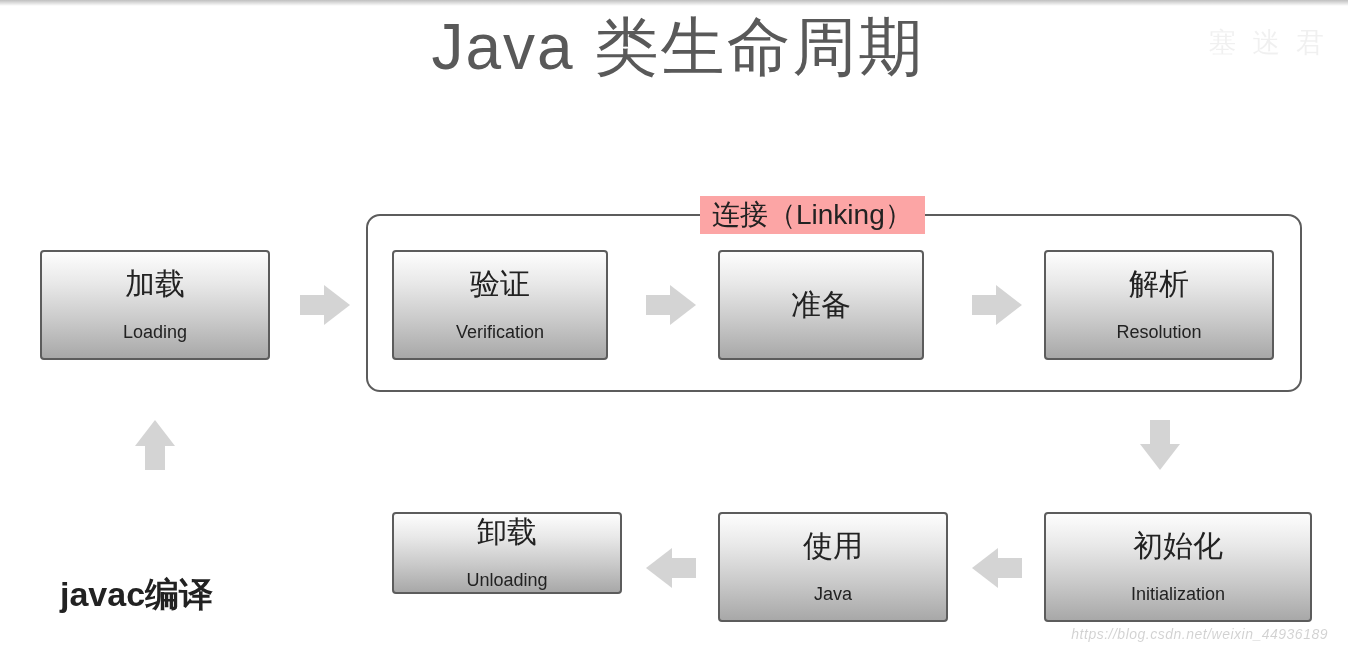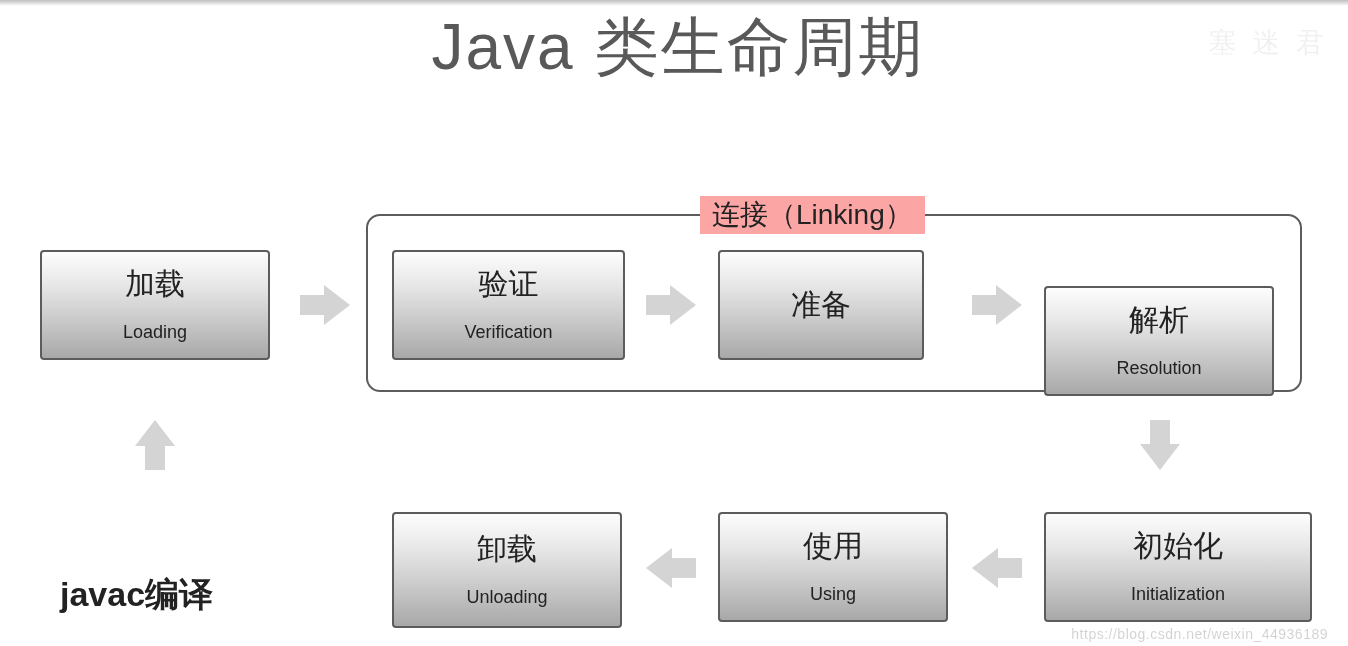--- a/index.html
+++ b/index.html
@@ -141,20 +141,21 @@
     color: #222;
     margin-top: 32px;
   }
   .watermark {
     position: absolute;
     right: 20px;
     bottom: 4px;
     font-size: 14px;
     color: rgba(0,0,0,0.18);
     letter-spacing: 0.5px;
+    font-style: italic;
   }
   .wm-top {
     position: absolute;
     right: 20px;
     top: 24px;
     font-size: 28px;
     color: rgba(0,0,0,0.06);
     letter-spacing: 4px;
   }
   .top-shadow {
@@ -172,45 +173,45 @@
 <div class="wm-top">塞 迷 君</div>
 
 <div class="linking-group" style="left:366px; top:214px; width:936px; height:178px;"></div>
 <div class="linking-label" style="left:700px; top:196px;">连接（Linking）</div>
 
 <div class="box" style="left:40px; top:250px; width:230px; height:110px;">
   <div class="cn">加载</div>
   <div class="en">Loading</div>
 </div>
 
-<div class="box" style="left:392px; top:250px; width:233px; height:110px;">
+<div class="box" style="left:392px; top:250px; width:216px; height:110px;">
   <div class="cn">验证</div>
   <div class="en">Verification</div>
 </div>
 
 <div class="box" style="left:718px; top:250px; width:206px; height:110px;">
   <div class="cn">准备</div>
 </div>
 
-<div class="box" style="left:1044px; top:250px; width:230px; height:110px;margin-top:36px;">
+<div class="box" style="left:1044px; top:250px; width:230px; height:110px;">
   <div class="cn">解析</div>
   <div class="en">Resolution</div>
 </div>
 
 <div class="box" style="left:1044px; top:512px; width:268px; height:110px;">
   <div class="cn">初始化</div>
   <div class="en">Initialization</div>
 </div>
 
 <div class="box" style="left:718px; top:512px; width:230px; height:110px;">
   <div class="cn">使用</div>
-  <div class="en">Using</div>
-</div>
-
-<div class="box" style="left:392px; top:512px; width:230px; height:116px;">
+  <div class="en">Java</div>
+</div>
+
+<div class="box" style="left:392px; top:512px; width:230px; height:82px;">
   <div class="cn">卸载</div>
   <div class="en">Unloading</div>
 </div>
 
 <div class="javac" style="left:60px; top:540px;">javac编译</div>
 
 <div class="arrow-right" style="left:300px; top:285px;"></div>
 <div class="arrow-right" style="left:646px; top:285px;"></div>
 <div class="arrow-right" style="left:972px; top:285px;"></div>
 

